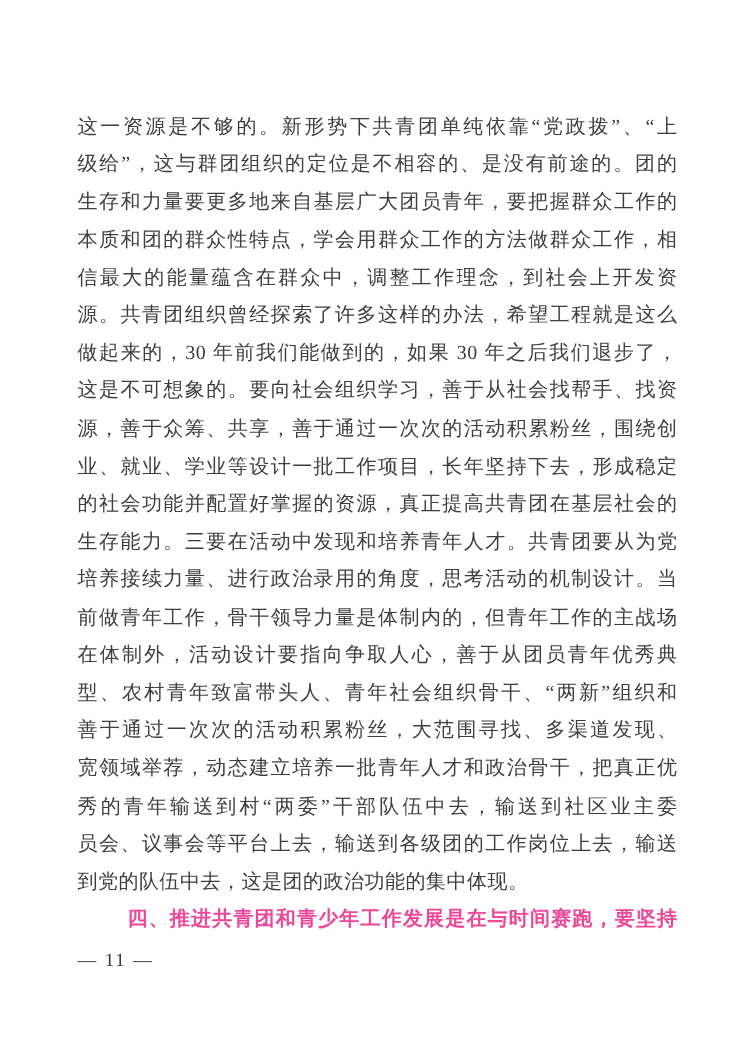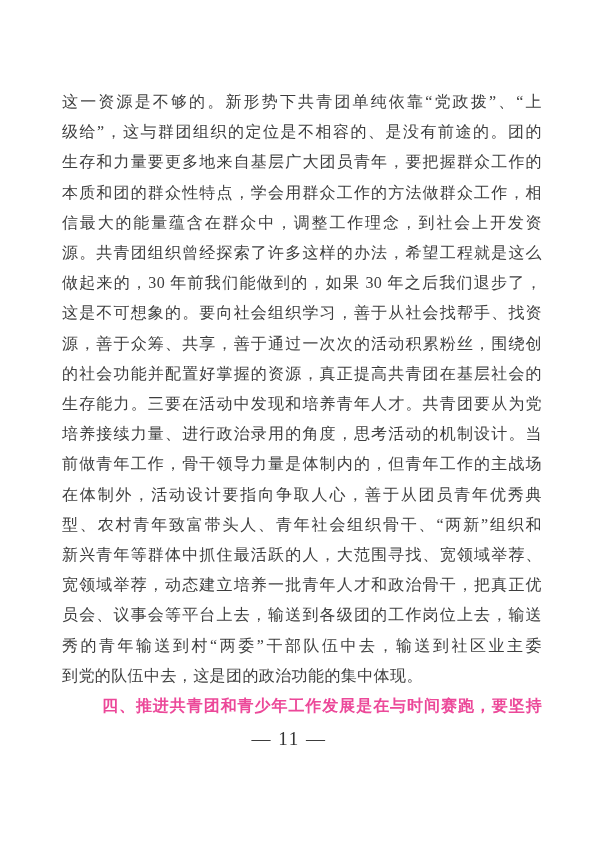--- a/index.html
+++ b/index.html
@@ -39,23 +39,23 @@
     line-height: 30.2px;
     font-weight: bold;
     color: #ec4899;
     letter-spacing: 0.3px;
     text-indent: 2.5em;
     text-align: justify;
     text-align-last: justify;
   }
   .page-number {
     margin-top: 7px;
-    text-align: center;
+    text-align: left;
     padding-right: 26px;
-    font-size: 19px;
+    font-size: 15px;
     line-height: 22px;
     color: #333333;
     letter-spacing: 1.5px;
   }
 </style>
 </head>
 <body>
 
 <div class="page">
   <div class="text-block">
@@ -72,39 +72,40 @@
         <div class="line">信最大的能量蕴含在群众中，调整工作理念，到社会上开发资</div>
 
         <div class="line">源。共青团组织曾经探索了许多这样的办法，希望工程就是这么</div>
 
         <div class="line">做起来的，30 年前我们能做到的，如果 30 年之后我们退步了，</div>
 
         <div class="line">这是不可想象的。要向社会组织学习，善于从社会找帮手、找资</div>
 
         <div class="line">源，善于众筹、共享，善于通过一次次的活动积累粉丝，围绕创</div>
 
+        <div class="line">业、就业、学业等设计一批工作项目，长年坚持下去，形成稳定</div>
 
         <div class="line">的社会功能并配置好掌握的资源，真正提高共青团在基层社会的</div>
 
         <div class="line">生存能力。三要在活动中发现和培养青年人才。共青团要从为党</div>
 
         <div class="line">培养接续力量、进行政治录用的角度，思考活动的机制设计。当</div>
 
         <div class="line">前做青年工作，骨干领导力量是体制内的，但青年工作的主战场</div>
 
         <div class="line">在体制外，活动设计要指向争取人心，善于从团员青年优秀典</div>
 
         <div class="line">型、农村青年致富带头人、青年社会组织骨干、“两新”组织和</div>
 
-        <div class="line">新兴青年等群体中抓住最活跃的人，大范围寻找、宽领域举荐、</div>
+        <div class="line">善于通过一次次的活动积累粉丝，大范围寻找、多渠道发现、</div>
 
         <div class="line">宽领域举荐，动态建立培养一批青年人才和政治骨干，把真正优</div>
 
+        <div class="line">秀的青年输送到村“两委”干部队伍中去，输送到社区业主委</div>
+
         <div class="line">员会、议事会等平台上去，输送到各级团的工作岗位上去，输送</div>
-
-        <div class="line">秀的青年输送到村“两委”干部队伍中去，输送到社区业主委</div>
 
         <div class="line">到党的队伍中去，这是团的政治功能的集中体现。</div>
       </div>
     <div class="heading">四、推进共青团和青少年工作发展是在与时间赛跑，要坚持</div>
     <div class="page-number">— 11 —</div>
   </div>
 </div>
 
 </body></html>

